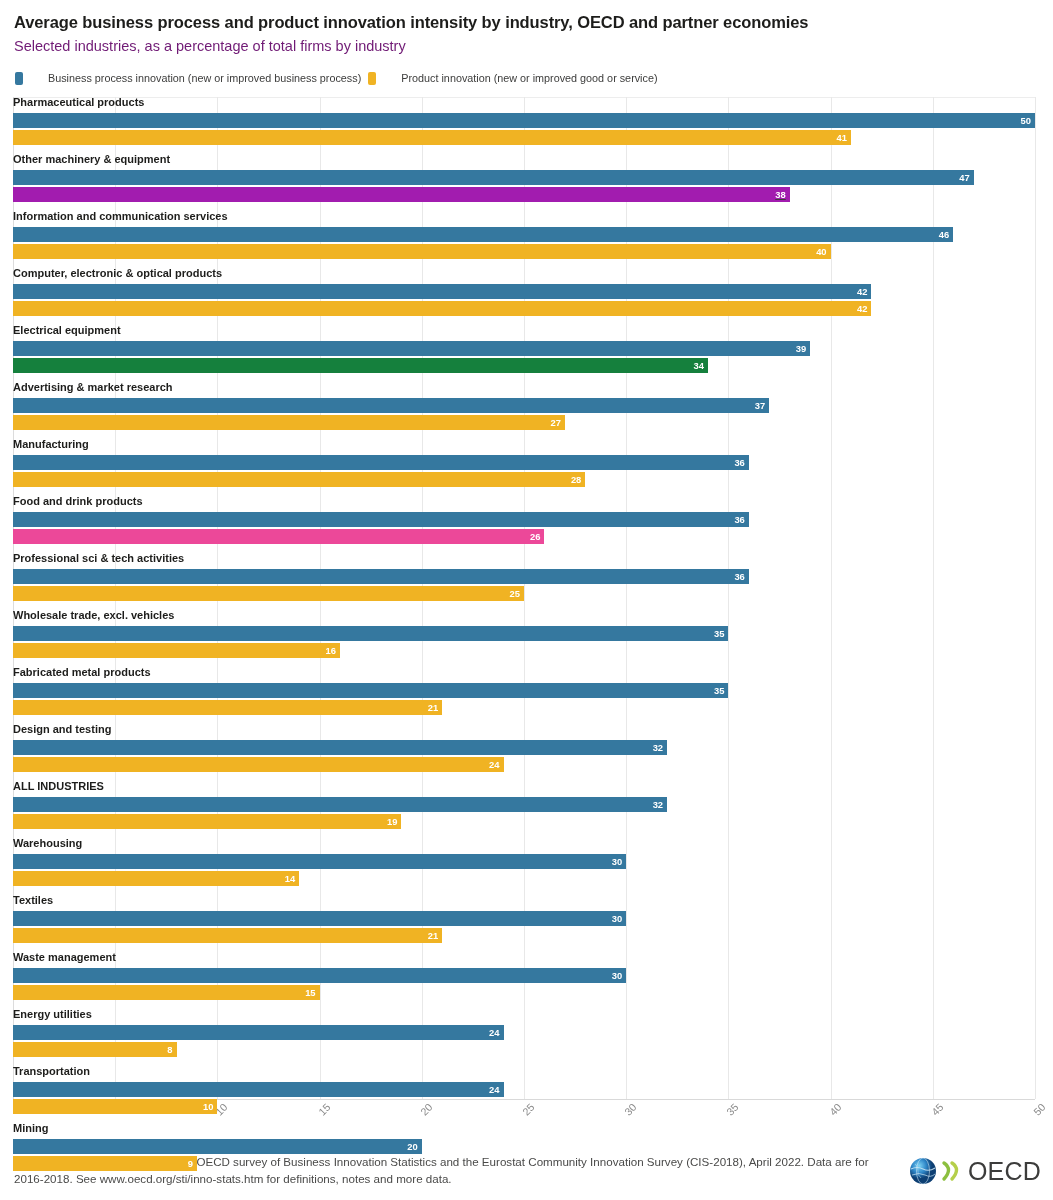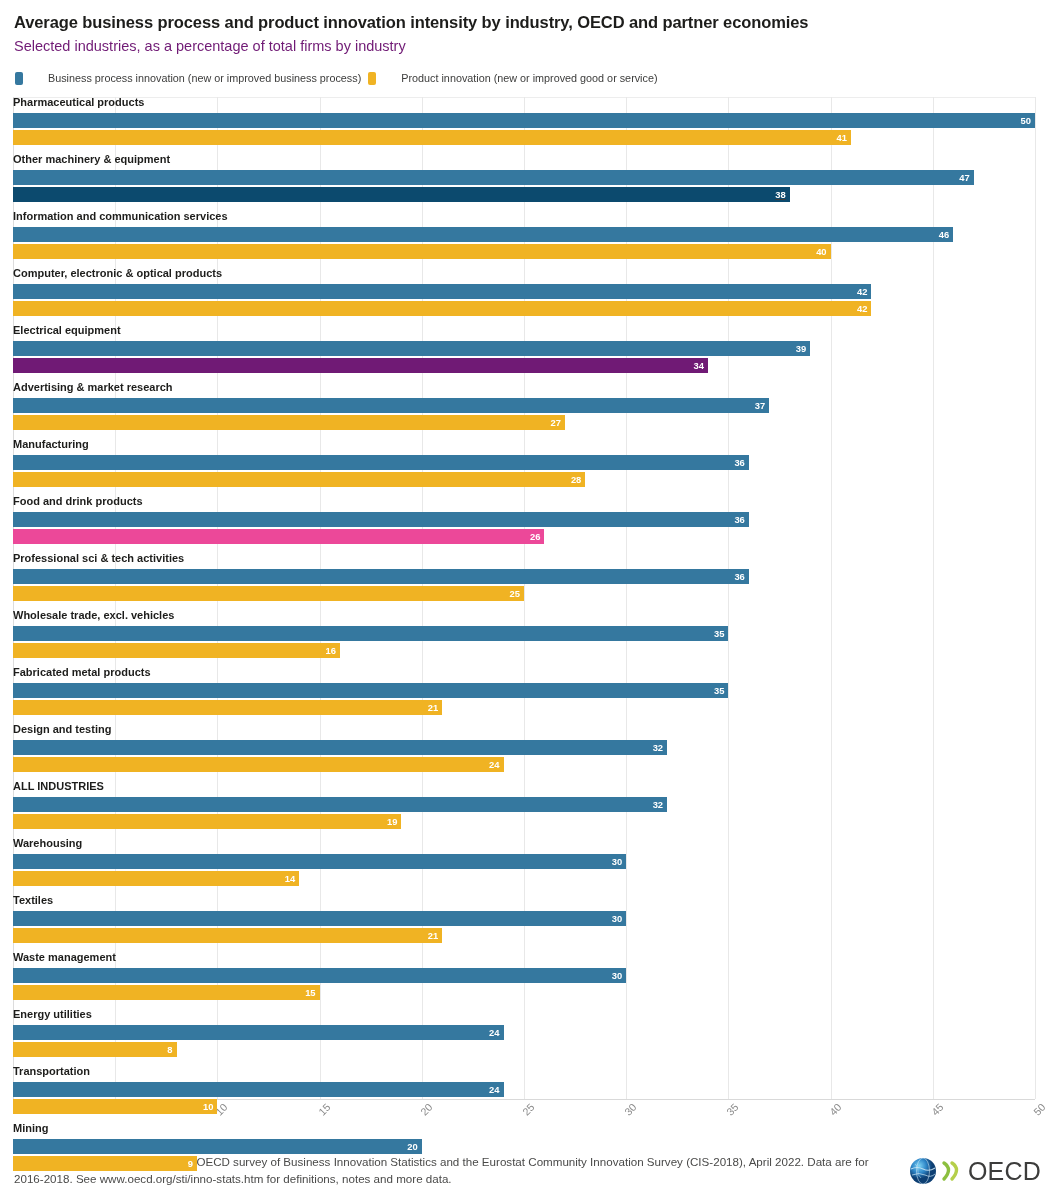--- a/index.html
+++ b/index.html
@@ -206,21 +206,21 @@
           </div>
         </div>
         <div class="group">
           <div class="group-label">Other machinery &amp; equipment</div>
           <div class="bar-row">
             <div class="bar process" style="width: 94%; background: rgb(53, 120, 159);">
               <span class="bar-value">47</span>
             </div>
           </div>
           <div class="bar-row">
-            <div class="bar product" style="width: 76%; background: #0c4a6e; text-decoration: underline;">
+            <div class="bar product" style="width: 76%; background: #a21caf; text-decoration: underline;">
               <span class="bar-value">38</span>
             </div>
           </div>
         </div>
         <div class="group">
           <div class="group-label">Information and communication services</div>
           <div class="bar-row">
             <div class="bar process" style="width: 92%; background: rgb(53, 120, 159);">
               <span class="bar-value">46</span>
             </div>
@@ -245,21 +245,21 @@
           </div>
         </div>
         <div class="group">
           <div class="group-label">Electrical equipment</div>
           <div class="bar-row">
             <div class="bar process" style="width: 78%; background: rgb(53, 120, 159);">
               <span class="bar-value">39</span>
             </div>
           </div>
           <div class="bar-row">
-            <div class="bar product" style="width: 68%; background: #701a75;">
+            <div class="bar product" style="width: 68%; background: #15803d;">
               <span class="bar-value">34</span>
             </div>
           </div>
         </div>
         <div class="group">
           <div class="group-label">Advertising &amp; market research</div>
           <div class="bar-row">
             <div class="bar process" style="width: 74%; background: rgb(53, 120, 159); padding-left: 48px;">
               <span class="bar-value">37</span>
             </div>

